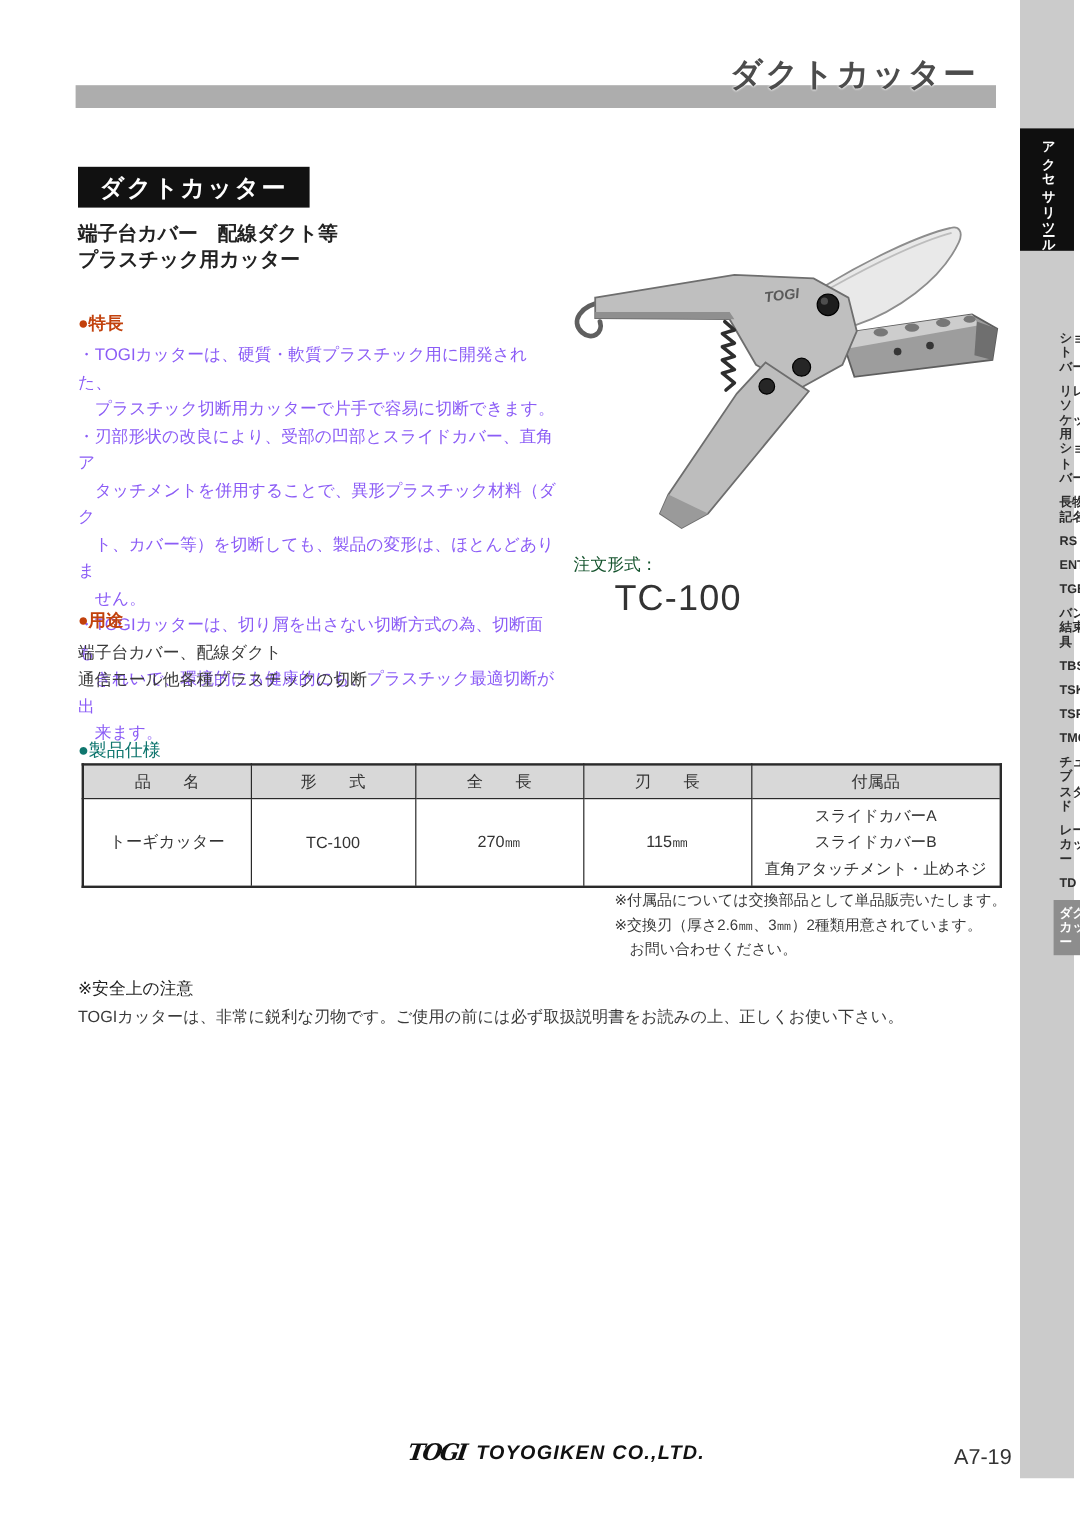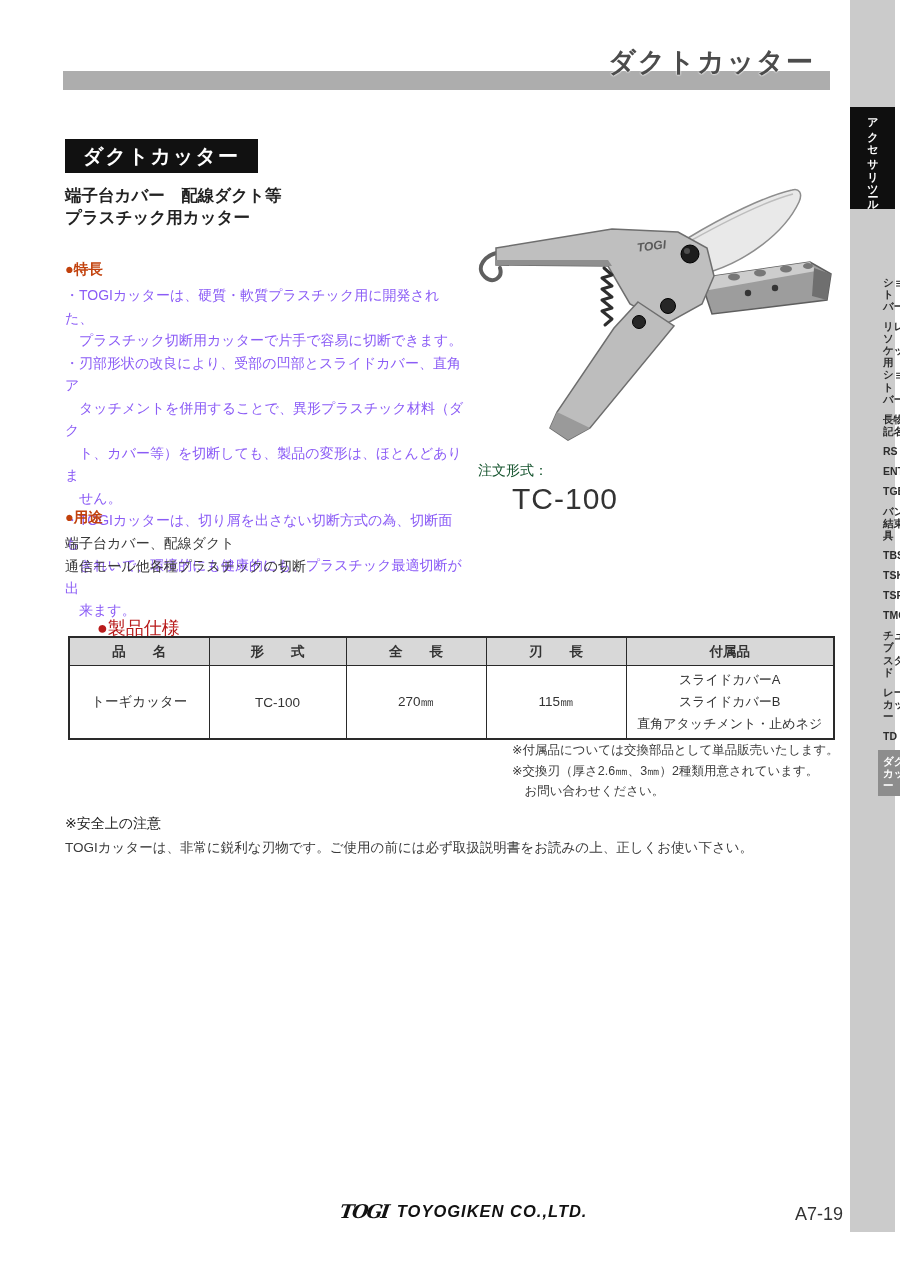--- a/index.html
+++ b/index.html
@@ -38,25 +38,25 @@
   .uses-body{position:absolute;left:65px;top:532px;width:400px;font-size:14px;
         line-height:23px;white-space:pre-line;color:#3a3a3a;}
 
   
   .figure{position:absolute;left:462px;top:176px;width:376px;height:286px;}
   .order-label{position:absolute;left:478px;top:462px;font-size:14px;color:#14532d;}
   .order-value{position:absolute;left:512px;top:482px;font-size:30px;color:#333;
         letter-spacing:1px;}
 
   
-  .spec-head{position:absolute;left:65px;top:616px;font-size:18px;color:#b91c1c;margin-left:32px;}
+  .spec-head{position:absolute;left:65px;top:616px;font-size:15px;color:#0f766e;}
   .spec-table{position:absolute;left:68px;top:636px;border-collapse:collapse;table-layout:fixed;}
   .spec-table th,.spec-table td{border:1px solid #2a2a2a;text-align:center;
         font-size:13.5px;color:#333;}
-  .spec-table th{background:#d8d8d8;height:25px;font-weight:bold;}
+  .spec-table th{background:#d8d8d8;height:25px;font-weight:normal;}
   .spec-table td{height:70px;background:#fff;}
   .spec-table td.acc{white-space:pre-line;line-height:22px;font-size:13px;}
   .spec-table{border:2px solid #2a2a2a;}
 
   .table-notes{position:absolute;left:512px;top:740px;font-size:12.5px;line-height:20.5px;
         white-space:pre-line;color:#3a3a3a;}
 
   
   .safety-head{position:absolute;left:65px;top:815px;font-size:14px;font-weight:normal;color:#1e1e1e;}
   .safety-body{position:absolute;left:65px;top:839px;width:770px;font-size:13.5px;color:#3a3a3a;}

